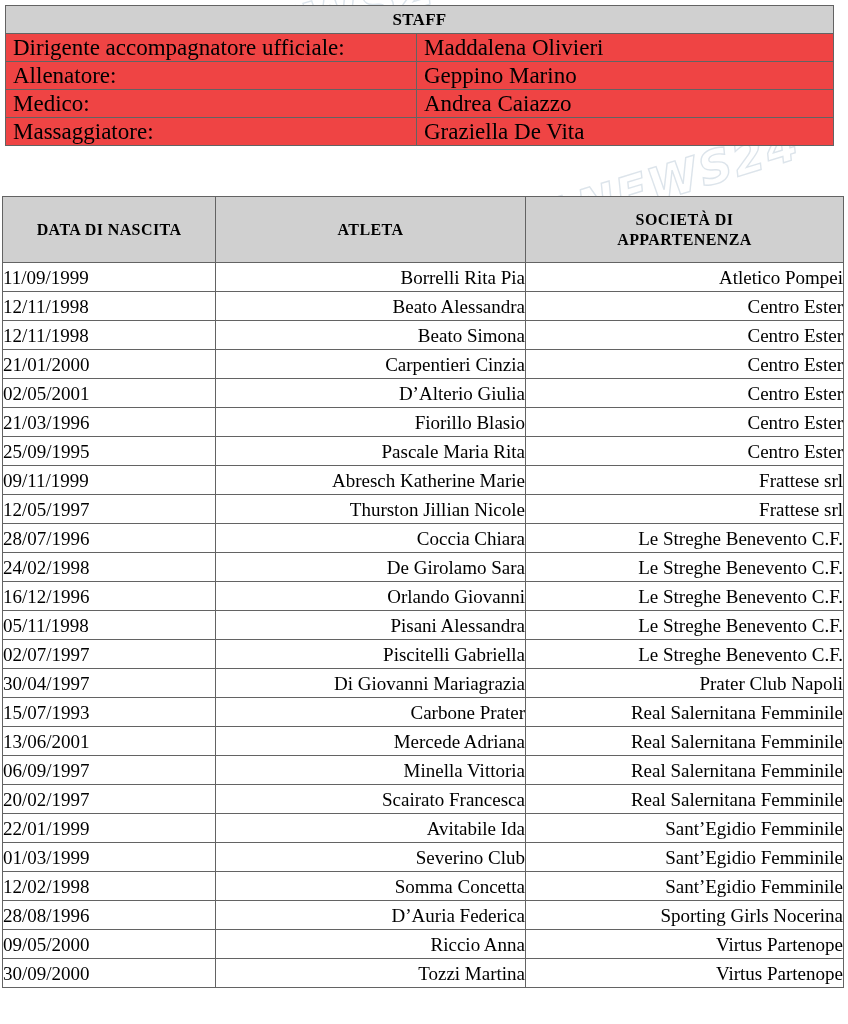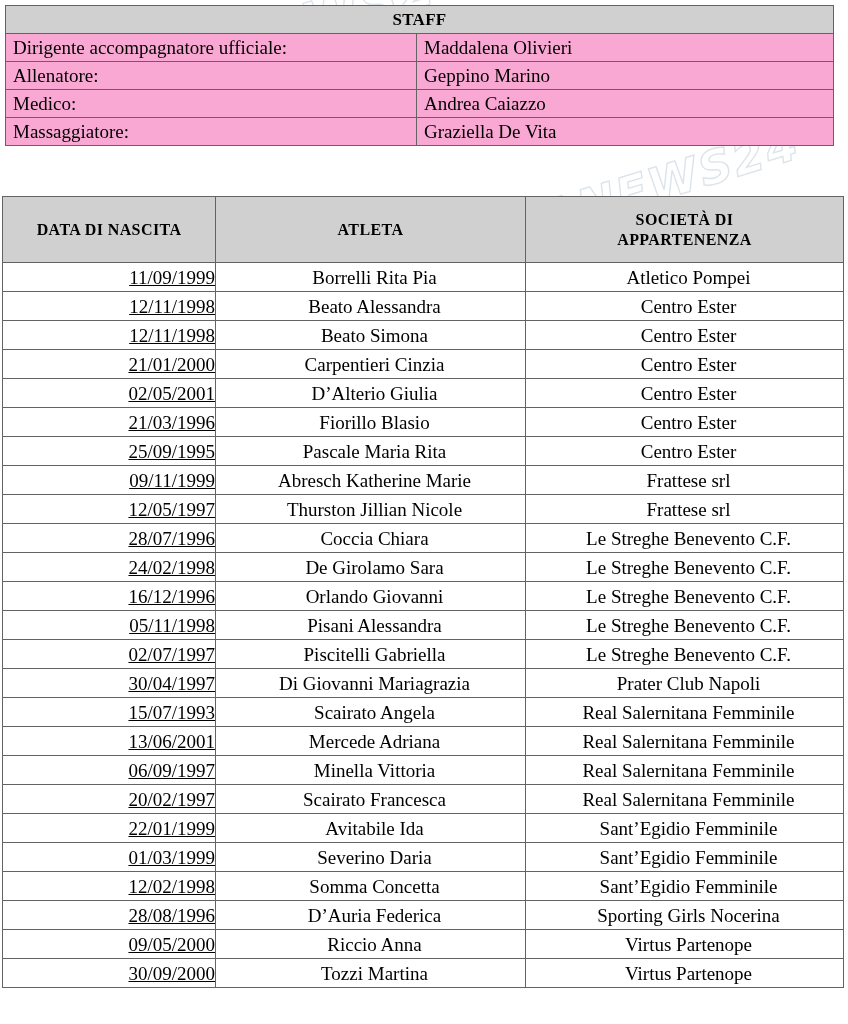--- a/index.html
+++ b/index.html
@@ -68,24 +68,24 @@
     height: 27px;
     background: #d0d0d0;
     text-align: center;
     font-weight: bold;
     font-size: 17px;
     letter-spacing: 0.3px;
   }
   #staff-table td.role,
   #staff-table td.person {
     height: 27px;
-    font-size: 19px;
+    font-size: 23px;
     line-height: 1;
     padding-left: 7px;
-    background: #f9a8d4;
+    background: #ef4444;
   }
 
   
   #athletes-table {
     position: absolute;
     left: 2px;
     top: 196px;
     width: 841px;
   }
   #athletes-table th {
@@ -98,26 +98,25 @@
     line-height: 1.25;
     padding: 0 4px;
   }
   #athletes-table td {
     height: 28px;
     font-size: 19px;
     line-height: 1;
     background: #ffffff;
   }
   #athletes-table td.c-date {
-    text-align: right;
-    text-decoration: underline;
+    text-align: left;
   }
   #athletes-table td.c-athlete,
   #athletes-table td.c-club {
-    text-align: center;
+    text-align: right;
     padding-left: 8px;
   }
 </style>
 </head>
 <body>
 
 <div class="watermark-layer">
   <div class="wm" style="left:24px; top:78px; font-size:52px; transform:rotate(-17deg);">MEDIANEWS24</div>
   <div class="wm" style="left:400px; top:235px; font-size:46px; transform:rotate(-17deg);">MEDIANEWS24</div>
   <div class="wm" style="left:30px; top:500px; font-size:50px; transform:rotate(-17deg);">MEDIANEWS24</div>
@@ -243,21 +242,21 @@
           <td class="c-athlete">Piscitelli Gabriella</td>
           <td class="c-club">Le Streghe Benevento C.F.</td>
         </tr>
         <tr>
           <td class="c-date">30/04/1997</td>
           <td class="c-athlete">Di Giovanni Mariagrazia</td>
           <td class="c-club">Prater Club Napoli</td>
         </tr>
         <tr>
           <td class="c-date">15/07/1993</td>
-          <td class="c-athlete">Scairato Angela</td>
+          <td class="c-athlete">Carbone Prater</td>
           <td class="c-club">Real Salernitana Femminile</td>
         </tr>
         <tr>
           <td class="c-date">13/06/2001</td>
           <td class="c-athlete">Mercede Adriana</td>
           <td class="c-club">Real Salernitana Femminile</td>
         </tr>
         <tr>
           <td class="c-date">06/09/1997</td>
           <td class="c-athlete">Minella Vittoria</td>
@@ -268,21 +267,21 @@
           <td class="c-athlete">Scairato Francesca</td>
           <td class="c-club">Real Salernitana Femminile</td>
         </tr>
         <tr>
           <td class="c-date">22/01/1999</td>
           <td class="c-athlete">Avitabile Ida</td>
           <td class="c-club">Sant’Egidio Femminile</td>
         </tr>
         <tr>
           <td class="c-date">01/03/1999</td>
-          <td class="c-athlete">Severino Daria</td>
+          <td class="c-athlete">Severino Club</td>
           <td class="c-club">Sant’Egidio Femminile</td>
         </tr>
         <tr>
           <td class="c-date">12/02/1998</td>
           <td class="c-athlete">Somma Concetta</td>
           <td class="c-club">Sant’Egidio Femminile</td>
         </tr>
         <tr>
           <td class="c-date">28/08/1996</td>
           <td class="c-athlete">D’Auria Federica</td>

